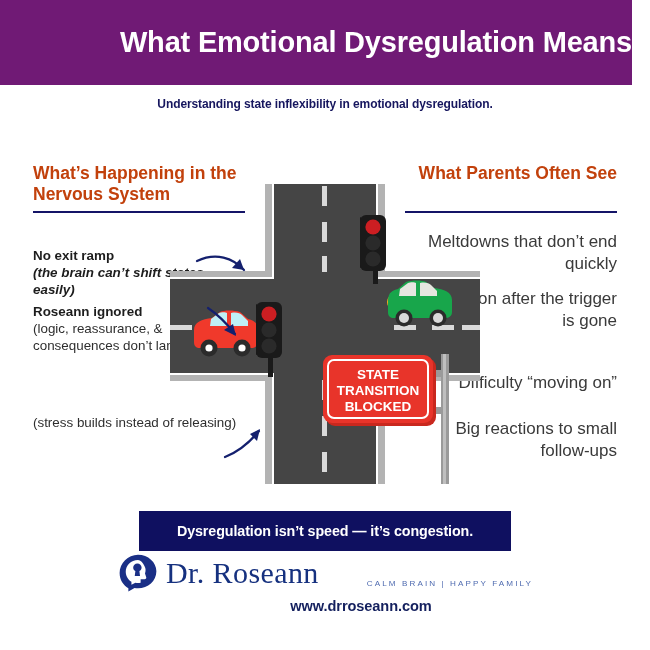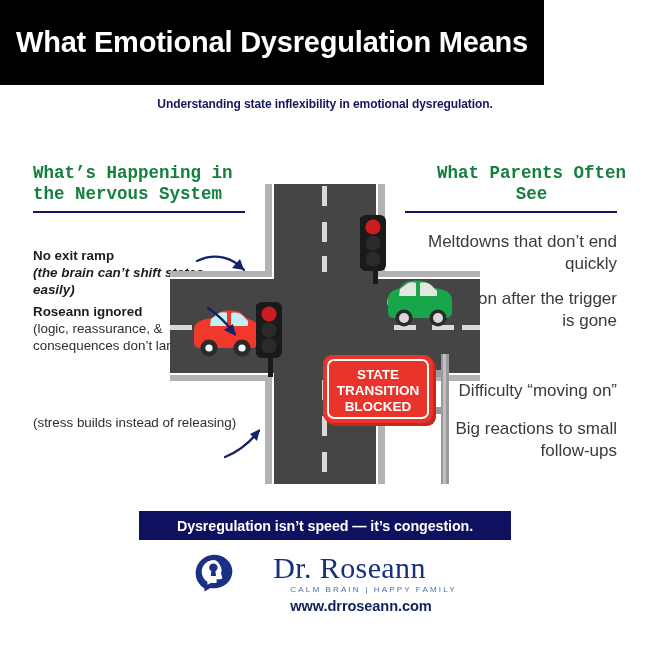--- a/index.html
+++ b/index.html
@@ -6,41 +6,40 @@
   body{
     width:650px;height:650px;overflow:hidden;
     background:#ffffff;
     font-family:"Liberation Sans", sans-serif;
     position:relative;
   }
   #stage{position:relative;width:650px;height:650px;}
 
   
   .header-band{
-    position:absolute;left:0;top:0;width:544px;height:85px;
-    background:#000000;
-    display:flex;align-items:center;justify-content:center;
+    position:absolute;left:0;top:0;width:632px;height:85px;
+    background:#701a75;
+    display:flex;align-items:center;justify-content:flex-end;
   }
   .header-title{
     color:#ffffff;font-size:29px;font-weight:bold;letter-spacing:-0.2px;
     text-align:center;line-height:1;
   }
   .subtitle{
     position:absolute;left:0;top:97px;width:650px;text-align:center;
     color:#16165E;font-size:12px;font-weight:bold;letter-spacing:-0.1px;
   }
 
   
   .col-head{
-    position:absolute;color:#15803d;font-size:17.5px;font-weight:bold;
+    position:absolute;color:#c2410c;font-size:17.5px;font-weight:bold;
     line-height:1.18;
-    font-family:Liberation Mono, monospace;
   }
   .col-head.left{left:33px;top:163px;width:215px;text-align:left;}
-  .col-head.right{left:424px;top:163px;width:215px;text-align:center;}
+  .col-head.right{left:402px;top:163px;width:215px;text-align:right;}
   .rule{
     position:absolute;height:2px;background:#141467;
   }
   .rule.left{left:33px;top:211px;width:212px;}
   .rule.right{left:405px;top:211px;width:212px;}
 
   
   .left-item{
     position:absolute;left:33px;width:215px;text-align:left;
     font-size:13.4px;line-height:1.27;color:#2b2b2b;
@@ -52,41 +51,41 @@
   #li1{top:303px;}
   #li2{top:414px;}
 
   
   .right-item{
     position:absolute;left:402px;width:215px;text-align:right;
     font-size:17px;line-height:1.28;color:#3a3a3a;
   }
   #ri0{top:231px;}
   #ri1{top:288px;}
-  #ri2{top:352px;margin-top:28px;}
+  #ri2{top:344px;margin-top:28px;}
   #ri3{top:418px;}
 
   
   #scene{position:absolute;left:170px;top:184px;width:310px;height:300px;}
   #scene svg{display:block;}
 
   
   .quote-band{
-    position:absolute;left:139px;top:511px;width:372px;height:29px;
+    position:absolute;left:139px;top:511px;width:372px;height:40px;
     background:#0F1060;display:flex;align-items:center;justify-content:center;
   }
   .quote-text{
     color:#ffffff;font-size:14.3px;font-weight:bold;letter-spacing:-0.1px;
   }
   .logo-row{
     position:absolute;left:0;top:552px;width:650px;
     display:flex;align-items:center;justify-content:center;gap:7px;
   }
   .logo-mark{width:42px;height:42px;flex:0 0 auto;}
-  .logo-words{display:flex;flex-direction:column;align-items:center;}
+  .logo-words{display:flex;flex-direction:row;align-items:flex-end;}
   .logo-name{
     font-family:"Liberation Serif", serif;
     font-size:30px;color:#16317F;line-height:1;letter-spacing:0.4px;
   }
   .logo-tag{
     font-size:8.1px;color:#4f6bb0;letter-spacing:2.1px;
     margin-top:2px;
     margin-left:48px;
   }
   .site-url{

